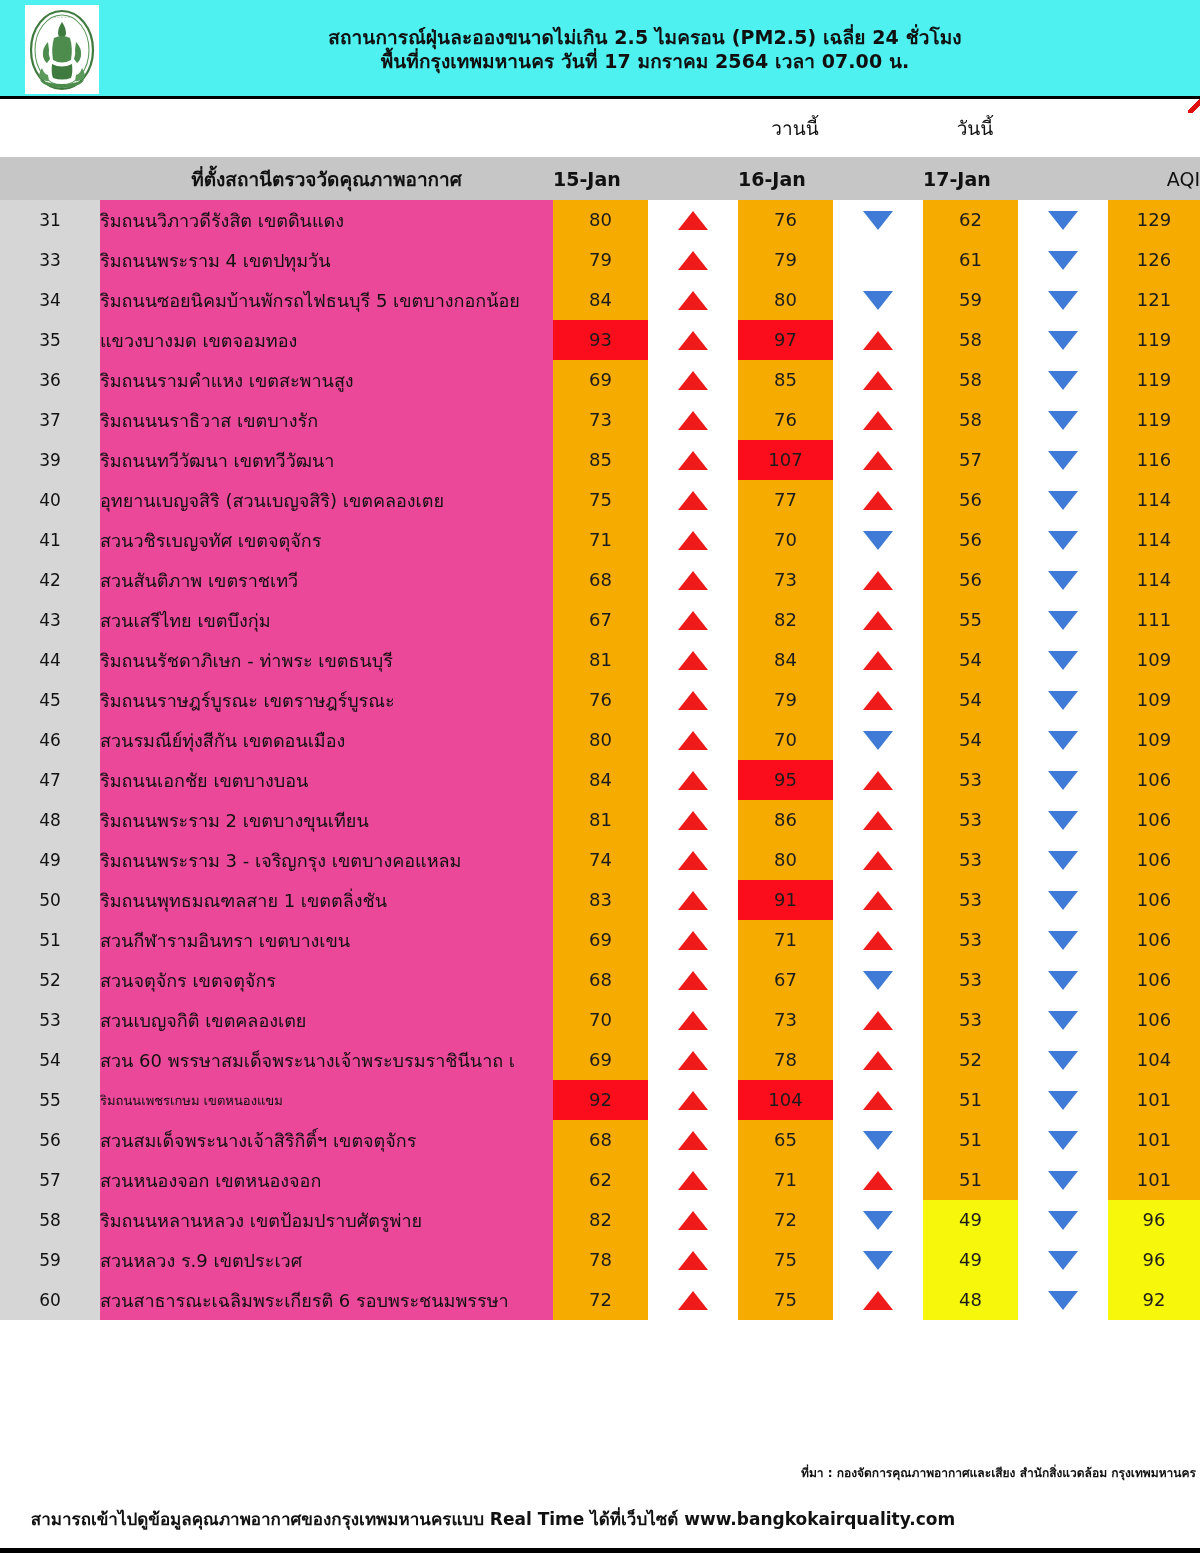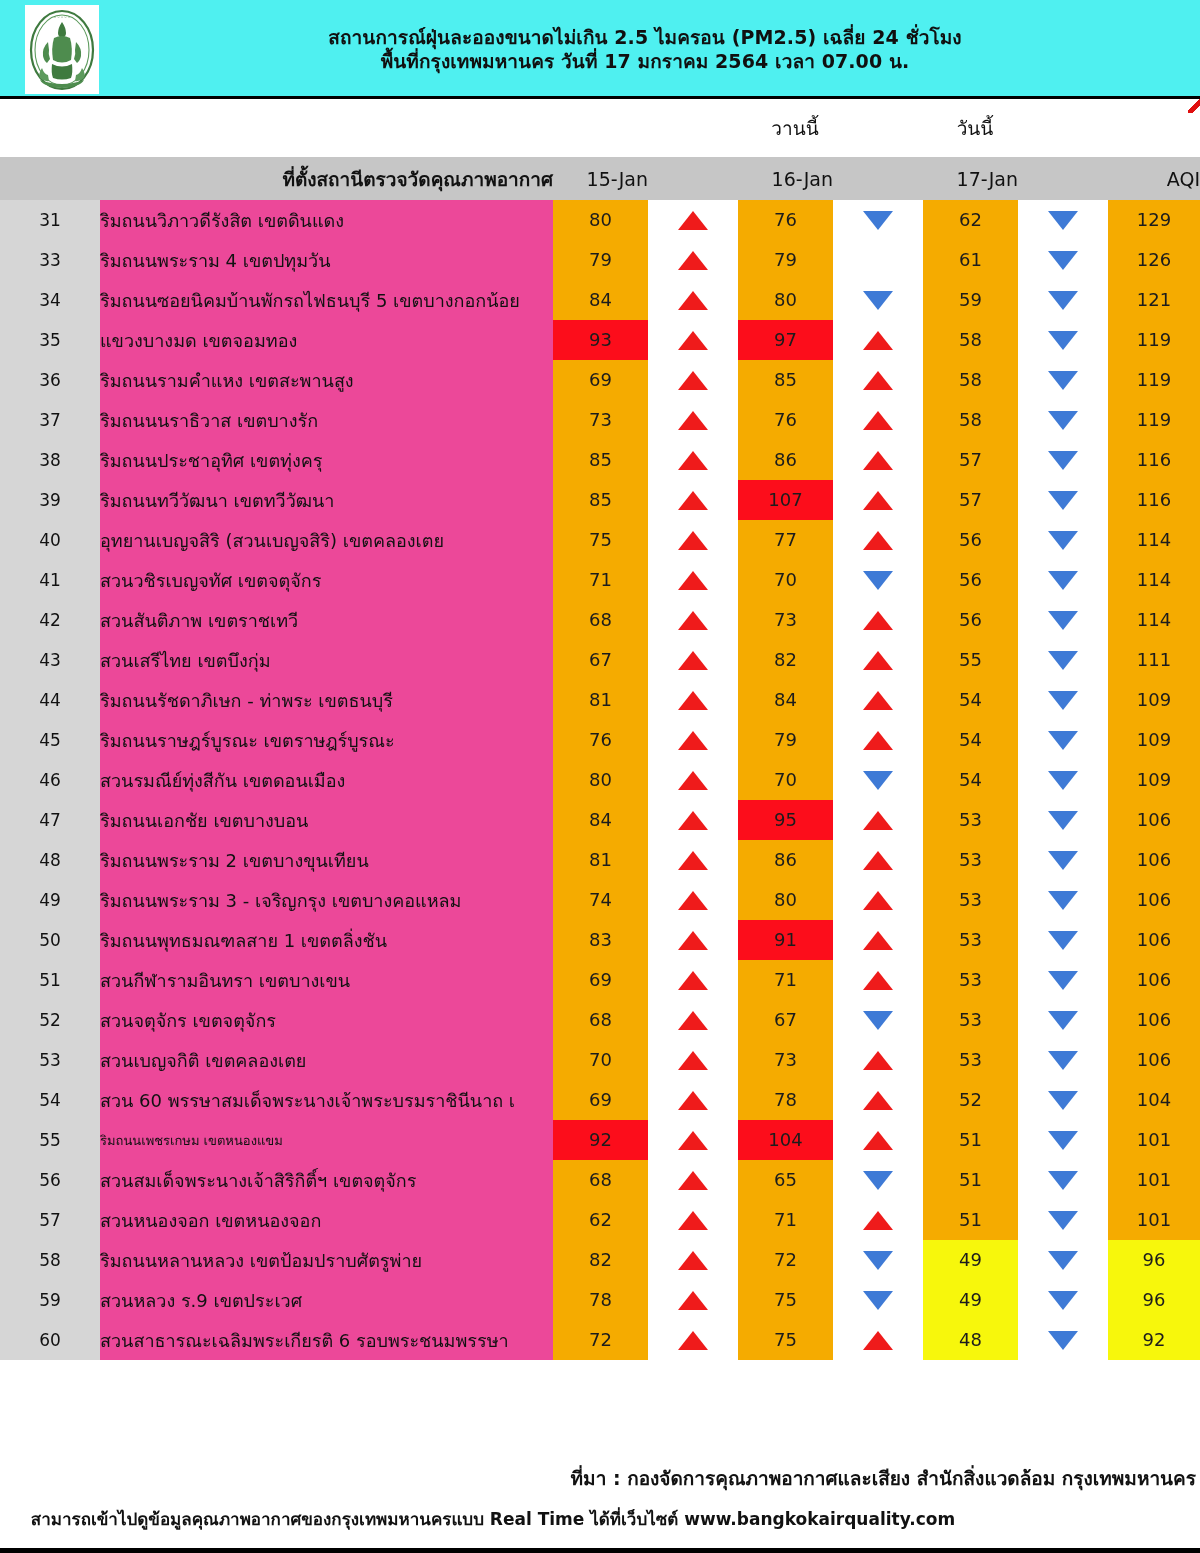--- a/index.html
+++ b/index.html
@@ -58,22 +58,22 @@
   #tbl col.c-v2{width:95px;}
   #tbl col.c-a2{width:90px;}
   #tbl col.c-v3{width:95px;}
   #tbl col.c-a3{width:90px;}
   #tbl col.c-aqi{width:92px;}
   #tbl th,#tbl td{padding:0;margin:0;border:0;}
   thead th{
     height:43px;background:#c6c6c6;color:#111;
     font-size:19px;font-weight:400;vertical-align:middle;
   }
-  th.h-name{text-align:right;padding-left:8px;font-weight:700;font-size:19px;}
-  th.h-date{text-align:right;font-weight:400;}
+  th.h-name{text-align:center;padding-left:8px;font-weight:700;font-size:19px;}
+  th.h-date{text-align:left;font-weight:700;}
   th.h-aqi{text-align:right;font-weight:400;}
   tbody tr{height:40px;margin-top:24px;}
   td.c-num{
     background:#d6d6d6;color:#111;font-size:17px;text-align:center;
     vertical-align:middle;
   }
   td.c-nm{
     background:#ec4899;color:#111;font-size:18px;
     vertical-align:middle;padding-left:8px;
     white-space:nowrap;overflow:hidden;text-overflow:clip;
@@ -97,21 +97,21 @@
   .arr.up{border-bottom:19px solid #ef1b1b;}
   .arr.down{border-top:19px solid #3e7ad6;}
   .arr.none{border:0;height:19px;}
   
   #footer{
     position:absolute;left:0;top:1460px;width:1200px;height:93px;
     background:#ffffff;
   }
   #src-line{
     position:absolute;right:4px;top:3px;
-    font-size:19px;font-weight:700;color:#111;white-space:nowrap;
+    font-size:12px;font-weight:700;color:#111;white-space:nowrap;
   }
   #web-line{
     position:absolute;left:0;top:45px;width:986px;
     text-align:center;
     font-size:17px;font-weight:700;color:#111;white-space:nowrap;
   }
   #bottom-rule{
     position:absolute;left:0;bottom:0;width:1200px;height:5px;background:#000;
   }
 </style>
@@ -316,45 +316,20 @@
           <span>58</span>
         </td>
         <td class="arrow">
           <div class="arr down"></div>
         </td>
         <td class="val bg-orange">
           <span>119</span>
         </td>
       </tr>
       <tr>
-        <td class="c-num">38</td>
-        <td class="c-nm">ริมถนนประชาอุทิศ เขตทุ่งครุ</td>
-        <td class="val bg-orange">
-          <span>85</span>
-        </td>
-        <td class="arrow">
-          <div class="arr up"></div>
-        </td>
-        <td class="val bg-orange">
-          <span>86</span>
-        </td>
-        <td class="arrow">
-          <div class="arr up"></div>
-        </td>
-        <td class="val bg-orange">
-          <span>57</span>
-        </td>
-        <td class="arrow">
-          <div class="arr down"></div>
-        </td>
-        <td class="val bg-orange">
-          <span>116</span>
-        </td>
-      </tr>
-      <tr>
         <td class="c-num">39</td>
         <td class="c-nm">ริมถนนทวีวัฒนา เขตทวีวัฒนา</td>
         <td class="val bg-orange">
           <span>85</span>
         </td>
         <td class="arrow">
           <div class="arr up"></div>
         </td>
         <td class="val bg-red">
           <span>107</span>

